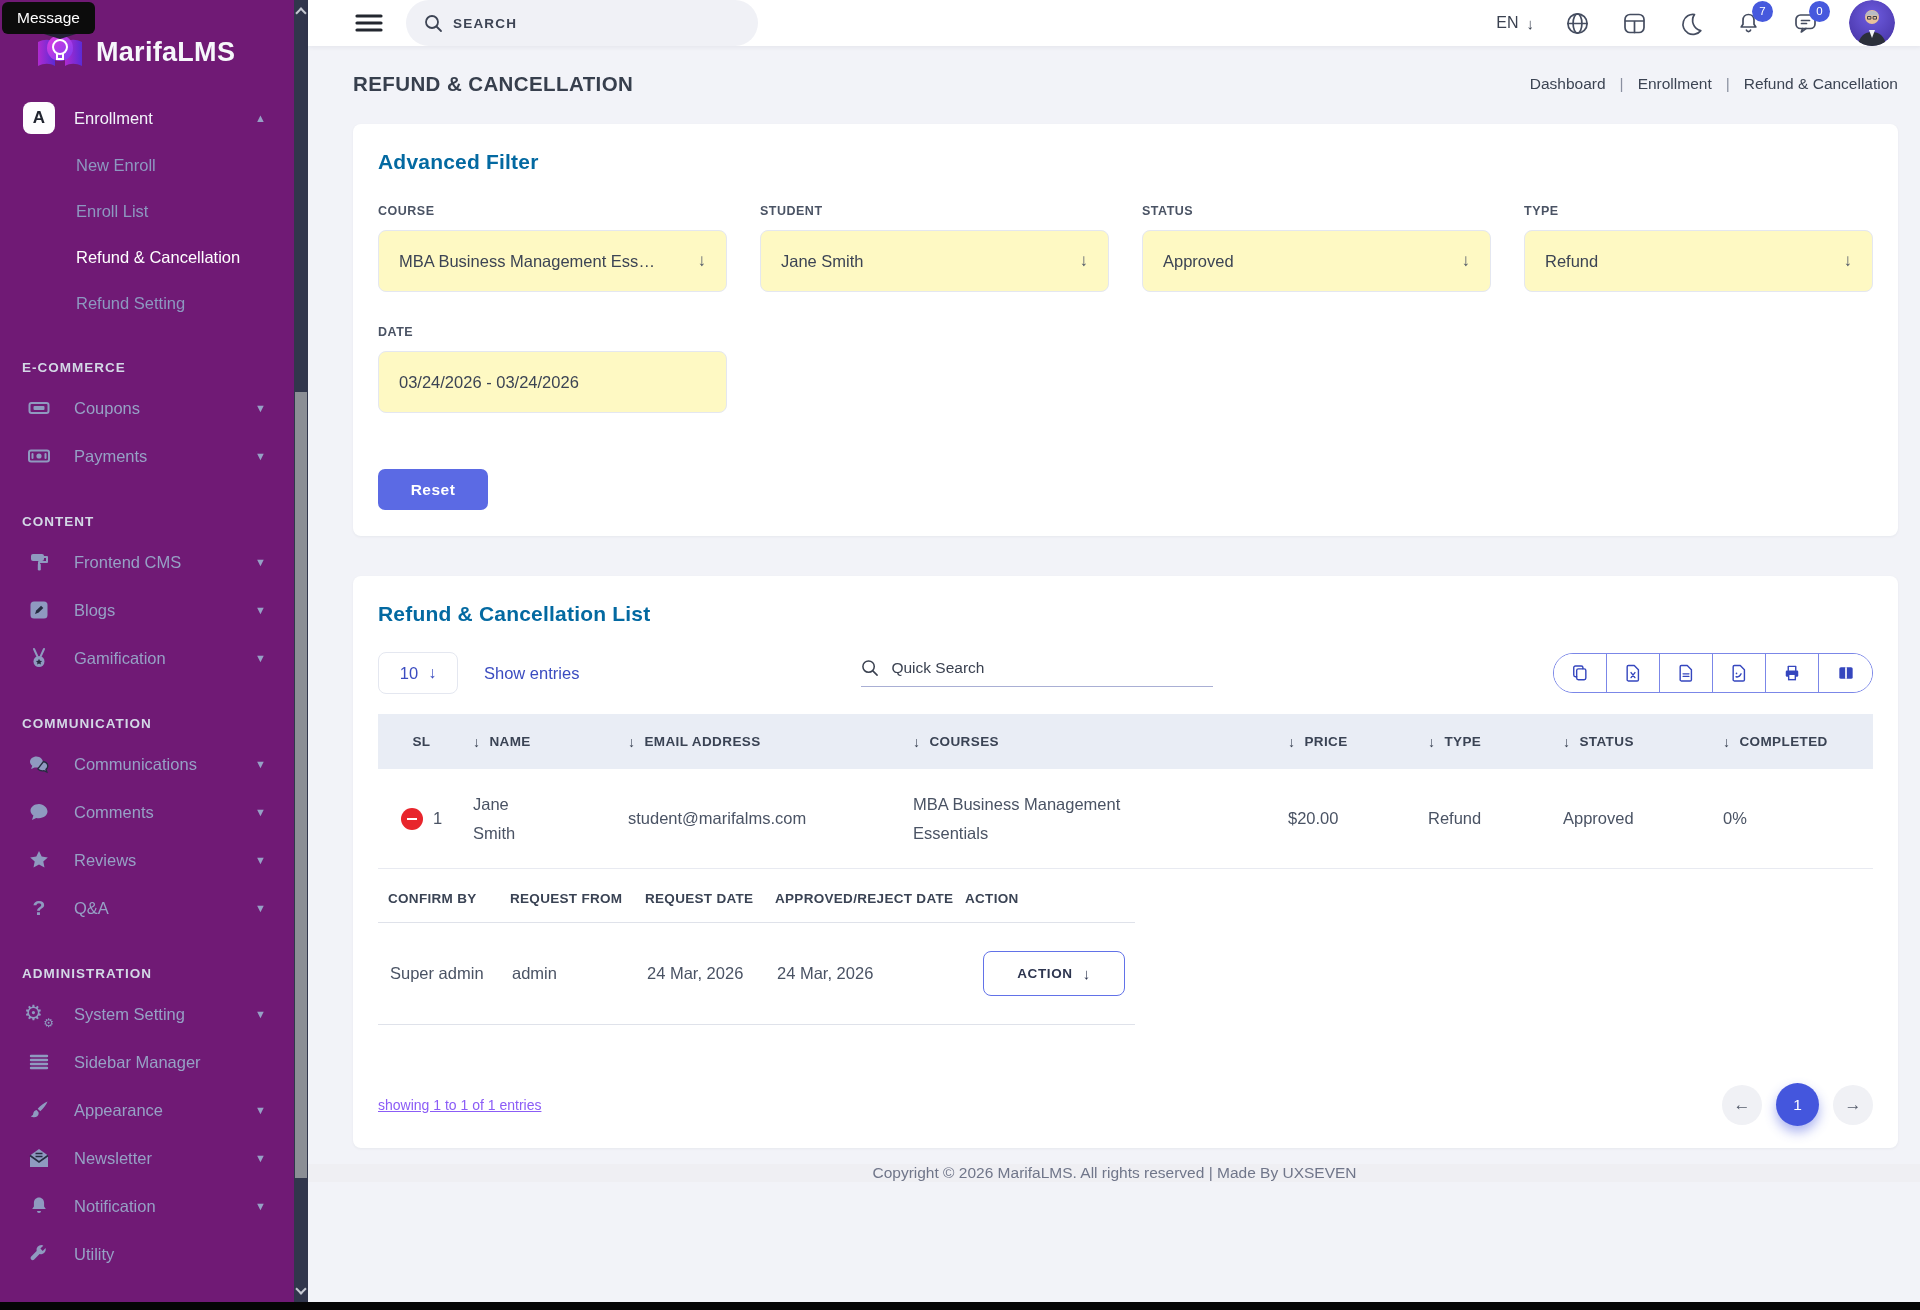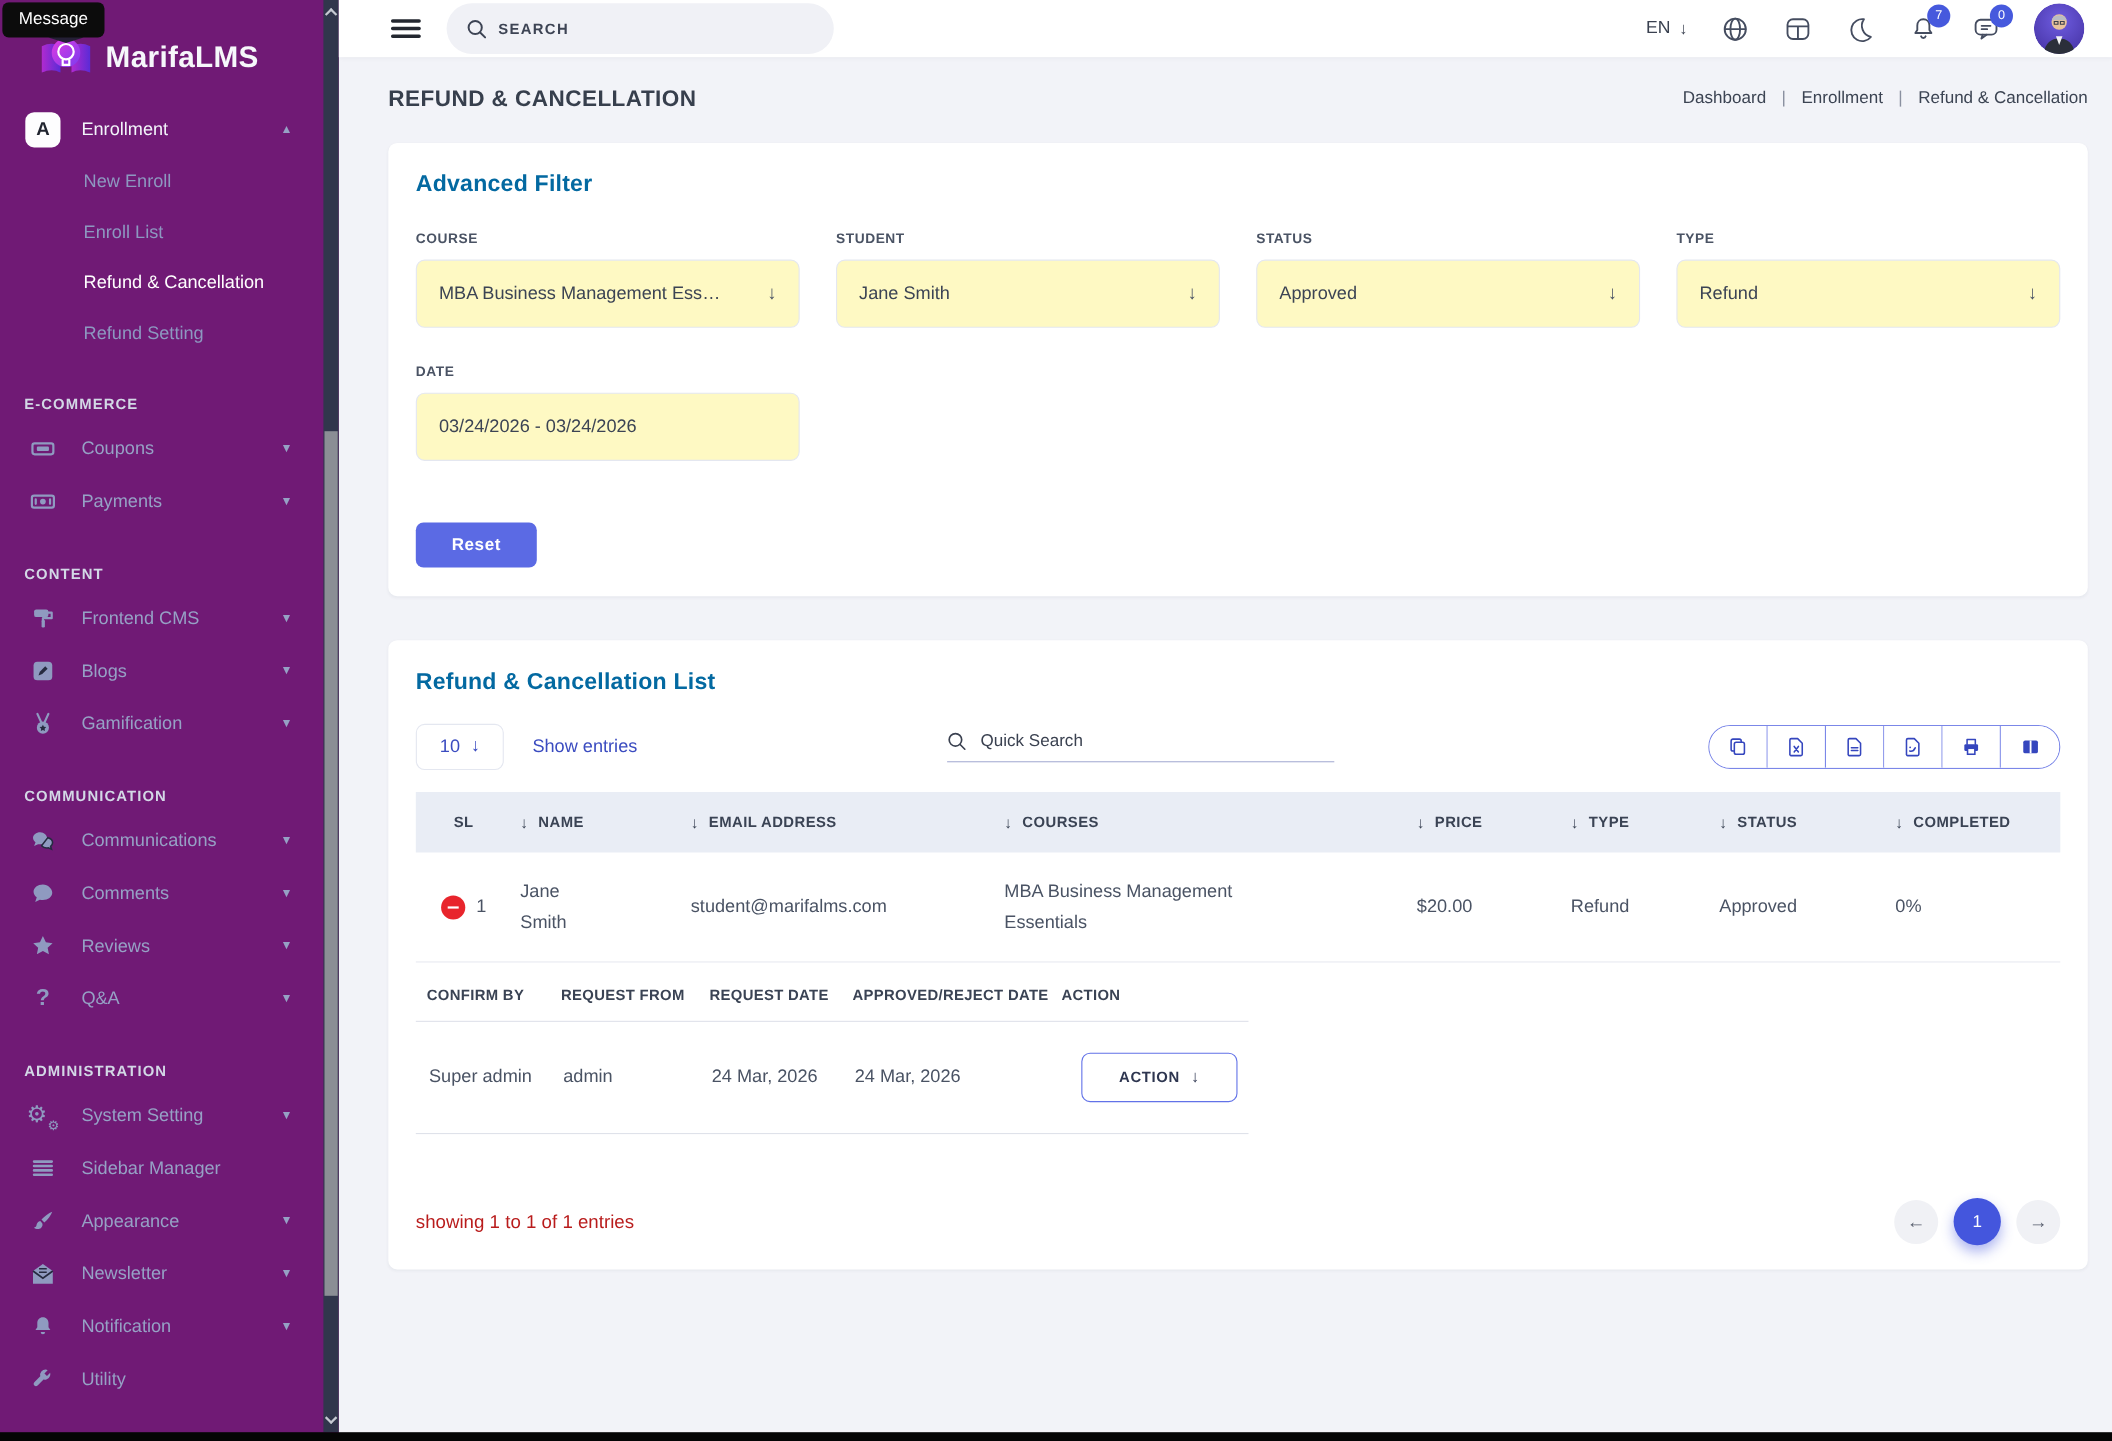--- a/index.html
+++ b/index.html
@@ -103,21 +103,21 @@
   .subtbl { width:757px; margin-top:6px; }
   .sub-head, .sub-row { display:grid; grid-template-columns:122px 135px 130px 190px 180px; }
   .sub-head { height:48px; align-items:center; border-bottom:1px solid #dfe2ea; }
   .sth { font-size:13.5px; font-weight:bold; color:#3a4354; letter-spacing:.3px; padding-left:10px; }
   .sub-row { min-height:102px; align-items:center; border-bottom:1px solid #dfe2ea; font-size:16.5px; color:#4a5364; }
   .std { padding-left:12px; }
   .action-btn { margin-left:28px; width:142px; height:45px; background:#fff; border:1px solid #6272e8; border-radius:8px; font-family:"Liberation Sans",sans-serif; font-size:13.5px; font-weight:bold; letter-spacing:.6px; color:#2e3650; cursor:pointer; display:flex; align-items:center; justify-content:center; gap:10px; }
   .action-btn .sel-arrow { color:#2e3650; font-size:15px; }
 
   .list-foot { margin-top:58px; display:flex; align-items:center; justify-content:space-between; }
-  .summary { font-size:17px; color:#b91c1c; }
+  .summary { font-size:14px; color:#8b5cf6;text-decoration:underline; }
   .pager { display:flex; align-items:center; gap:14px; }
   .pg-circle { width:40px; height:40px; border-radius:50%; background:#f0f1f5; border:none; display:flex; align-items:center; justify-content:center; color:#555c6b; font-size:17px; cursor:pointer; }
   .pg-circle.active { width:43px; height:43px; background:#4456dd; color:#fff; font-size:15.5px; box-shadow:0 6px 12px rgba(68,86,221,.45); }
 
   .footer { margin-top:16px; height:65px; background:#efeff3; display:flex; align-items:center; justify-content:center; }
   .footer-text { font-size:15.5px; color:#70768a; }
 
   .tooltip { position:fixed; left:2px; top:2px; background:#0c0c0c; color:#fff; font-size:15.5px; padding:7px 15px; border-radius:6px; z-index:60; }
   .bottom-bar { position:fixed; left:0; bottom:0; width:1920px; height:8px; background:#050505; z-index:55; }
 </style>
@@ -585,17 +585,20 @@
           <span class="summary">showing 1 to 1 of 1 entries</span>
           <div class="pager">
             <button class="pg-circle">←</button>
             <button class="pg-circle active">1</button>
             <button class="pg-circle">→</button>
           </div>
         </div>
       </section>
     </div>
 
+    <footer class="footer">
+      <span class="footer-text">Copyright © 2026 MarifaLMS. All rights reserved | Made By UXSEVEN</span>
+    </footer>
   </div>
 </div>
 
 <div class="tooltip">Message</div>
 <div class="bottom-bar"></div>
 
 </body></html>

